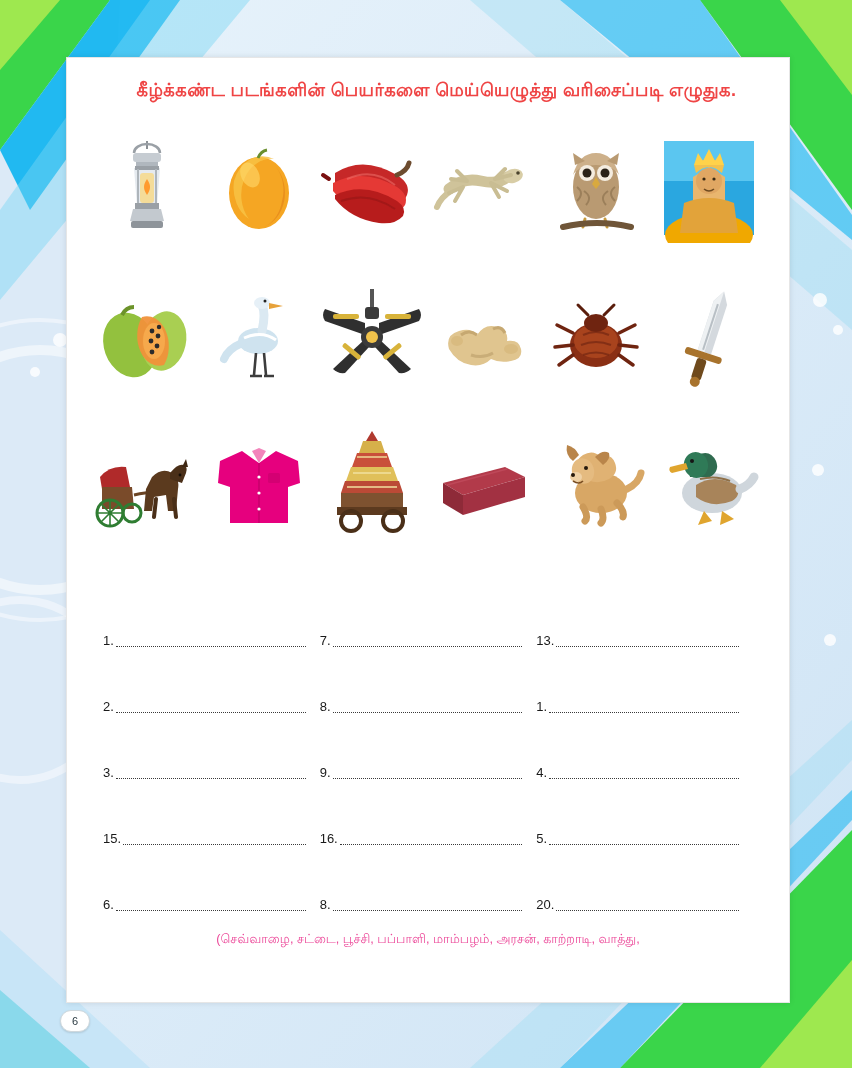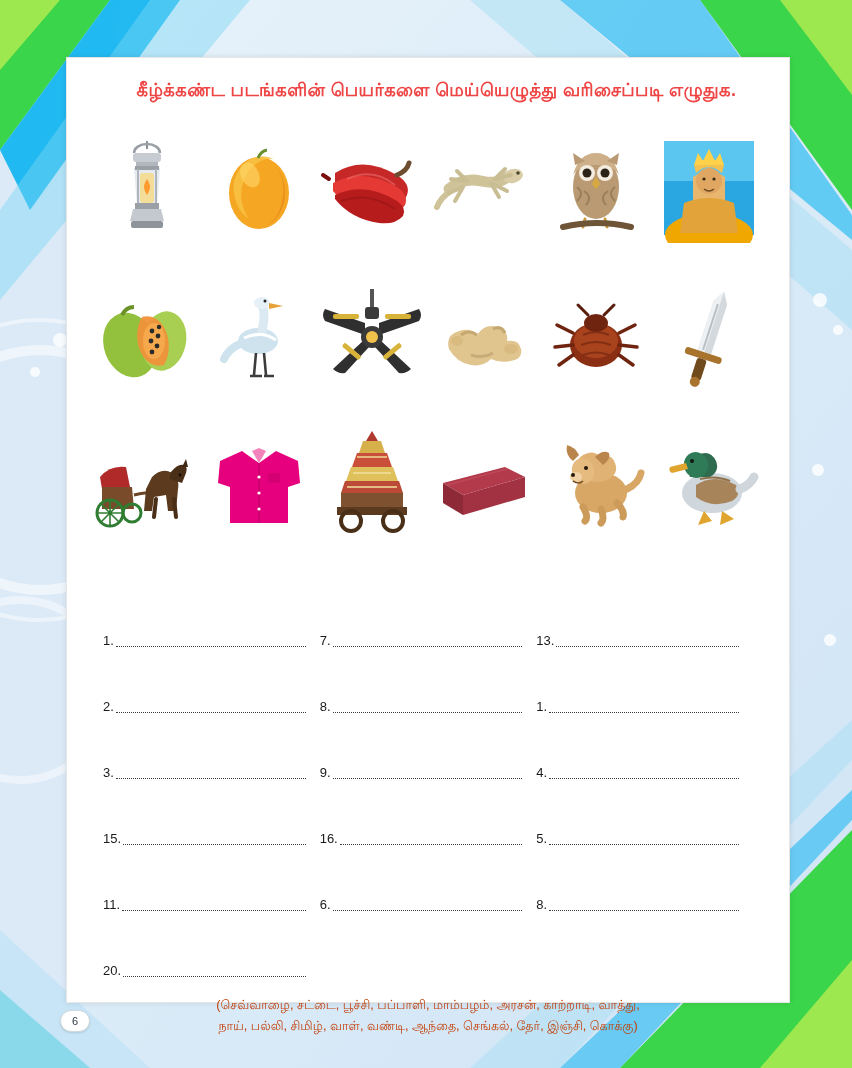--- a/index.html
+++ b/index.html
@@ -74,21 +74,21 @@
     border-bottom: 1.5px dotted #3a3a3a;
     height: 3px;
   }
 
   
   .wordbank {
     margin: 18px 46px 0 46px;
     text-align: center;
     font-size: 12.6px;
     line-height: 1.65;
-    color: #c2410c;
+    color: #ec4899;
   }
 
   
   .pagenum {
     position: absolute;
     left: 60px; top: 1010px;
     width: 30px; height: 22px;
     border-radius: 11px;
     background: #ffffff;
     border: 1px solid #cfd8dd;
@@ -481,38 +481,33 @@
       </div>
     <div class="line-item">
         <span class="num">16.</span>
         <span class="rule"></span>
       </div>
 
     <div class="line-item">
         <span class="num">5.</span>
         <span class="rule"></span>
       </div>
-    <div class="line-item">
-        <span class="num">11.</span>
-        <span class="rule"></span>
-      </div>
 
     <div class="line-item">
         <span class="num">6.</span>
         <span class="rule"></span>
       </div>
     <div class="line-item">
         <span class="num">8.</span>
         <span class="rule"></span>
       </div>
     <div class="line-item">
         <span class="num">20.</span>
         <span class="rule"></span>
       </div>
   </div>
 
   <div class="wordbank">
     <div>(செவ்வாழை,  சட்டை,  பூச்சி,  பப்பாளி,  மாம்பழம்,  அரசன்,  காற்றாடி,  வாத்து,</div>
-    <div>நாய்,  பல்லி,  சிமிழ்,  வாள்,  வண்டி,  ஆந்தை,  செங்கல்,  தேர்,  இஞ்சி,  கொக்கு)</div>
   </div>
 </div>
 
 <div class="pagenum">6</div>
 
 </body></html>

